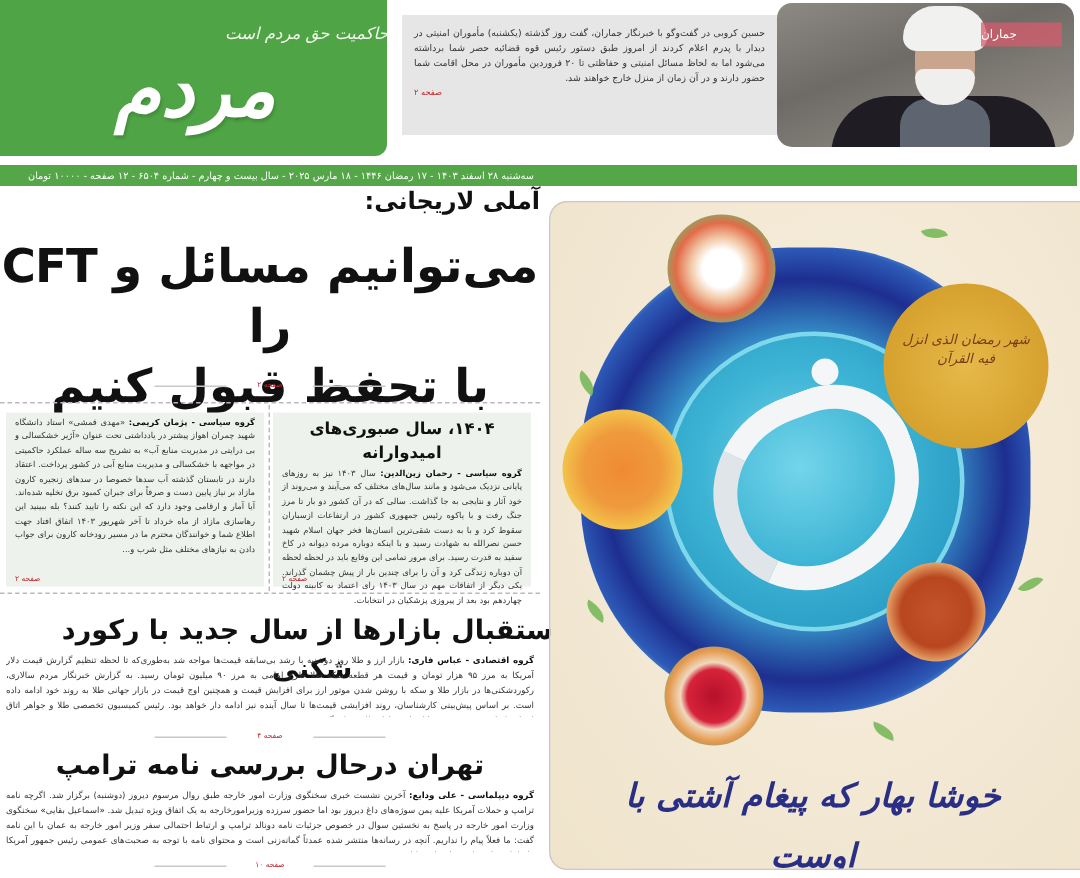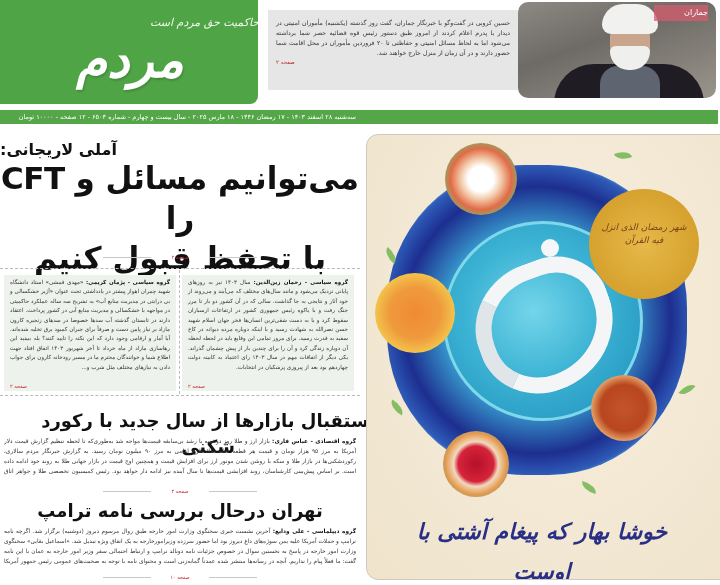--- a/index.html
+++ b/index.html
@@ -29,22 +29,22 @@
   .teaser .head { font-size: 15px; font-weight: bold; text-align: center; line-height: 22px; }
   .teaser .body { font-size: 6.2px; line-height: 10px; color: #333; text-align: justify; margin-top: 2px; }
   .teaser .ref { font-size: 5.5px; color: #c0282d; text-align: left; margin-top: 1px; }
 
   .teaser-photo {
     position: absolute; left: 518px; top: 2px; width: 198px; height: 96px;
     border-radius: 10px; overflow: hidden;
     background: linear-gradient(160deg, #8d8a84 0%, #6e6b66 40%, #9a958c 100%);
   }
   .teaser-photo .tag {
-    position: absolute; right: 8px; top: 3px; width: 54px; height: 16px;
-    background: rgba(214,92,110,0.75); color: #fff; font-size: 8px; text-align: right; line-height: 16px;
+    position: absolute; right: 8px; top: 13px; width: 54px; height: 16px;
+    background: rgba(214,92,110,0.75); color: #fff; font-size: 8px; text-align: left; line-height: 16px;
   }
   .teaser-photo .turban {
     position: absolute; left: 84px; top: 2px; width: 56px; height: 30px;
     background: #f1f1ef; border-radius: 28px 28px 12px 12px;
   }
   .teaser-photo .face {
     position: absolute; left: 92px; top: 24px; width: 40px; height: 38px;
     background: #c9a58e; border-radius: 10px 10px 18px 18px;
   }
   .teaser-photo .beard {
@@ -62,21 +62,21 @@
 
   
   .datebar {
     position: absolute; left: 0; top: 110px; width: 718px; height: 14px;
     background: #55a649; color: #fff; font-size: 6.5px; line-height: 14px;
     padding-right: 20px; white-space: nowrap; overflow: hidden;
   }
 
   
   .kicker {
-    position: absolute; left: 0; top: 140px; width: 360px; text-align: left;
+    position: absolute; left: 0; top: 124px; width: 360px; text-align: right;
     font-size: 16px; font-weight: bold; line-height: 20px;
   }
   .lead {
     position: absolute; left: 0; top: 158px; width: 360px; text-align: center;
     font-size: 31px; font-weight: bold; line-height: 40px; letter-spacing: -0.5px;
   }
   .pgref-line {
     position: absolute; height: 10px; width: 170px; left: 95px;
     text-align: center; font-size: 5px; color: #c0282d; line-height: 10px;
   }
@@ -176,20 +176,21 @@
 
 <div class="kicker">آملی لاریجانی:</div>
 <div class="lead">
   <div>می‌توانیم مسائل و CFT را</div>
   <div>با تحفظ قبول کنیم</div>
 </div>
 <div class="pgref-line" style="top:252px;">صفحه ۲</div>
 
 <div class="boxrow">
   <div class="box right">
+    <div class="h">۱۴۰۴، سال صبوری‌های امیدوارانه</div>
     <div class="t"><b>گروه سیاسی - رحمان زین‌الدین:</b><span> سال ۱۴۰۳ نیز به روزهای پایانی نزدیک می‌شود و مانند سال‌های مختلف که می‌آیند و می‌روند از خود آثار و نتایجی به جا گذاشت. سالی که در آن کشور دو بار تا مرز جنگ رفت و با یاکوه رئیس جمهوری کشور در ارتفاعات ازسباران سقوط کرد و با به دست شقی‌ترین انسان‌ها فخر جهان اسلام شهید حسن نصرالله به شهادت رسید و با اینکه دوباره مرده دیوانه در کاخ سفید به قدرت رسید. برای مرور تمامی این وقایع باید در لحظه لحظه آن دوباره زندگی کرد و آن را برای چندین بار از پیش چشمان گذراند. یکی دیگر از اتفاقات مهم در سال ۱۴۰۳ رای اعتماد به کابینه دولت چهاردهم بود بعد از پیروزی پزشکیان در انتخابات.</span></div>
   </div>
   <div class="box left">
     <div class="t"><b>گروه سیاسی - پژمان کریمی:</b><span> «مهدی قمشی» استاد دانشگاه شهید چمران اهواز پیشتر در یادداشتی تحت عنوان «آژیر خشکسالی و بی درایتی در مدیریت منابع آب» به تشریح سه ساله عملکرد حاکمیتی در مواجهه با خشکسالی و مدیریت منابع آبی در کشور پرداخت. اعتقاد دارند در تابستان گذشته آب سدها خصوصا در سدهای زنجیره کارون مازاد بر نیاز پایین دست و صرفاً برای جبران کمبود برق تخلیه شده‌اند. آیا آمار و ارقامی وجود دارد که این نکته را تایید کنند؟ بله ببینید این رهاسازی مازاد از ماه خرداد تا آخر شهریور ۱۴۰۳ اتفاق افتاد جهت اطلاع شما و خوانندگان محترم ما در مسیر رودخانه کارون برای جواب دادن به نیازهای مختلف مثل شرب و...</span></div>
   </div>
 </div>
 <div style="position:absolute; left:188px; top:383px; font-size:5px; color:#c0282d;">صفحه ۲</div>
 <div style="position:absolute; left:10px; top:383px; font-size:5px; color:#c0282d;">صفحه ۲</div>
 <div class="vdash"></div>
 

